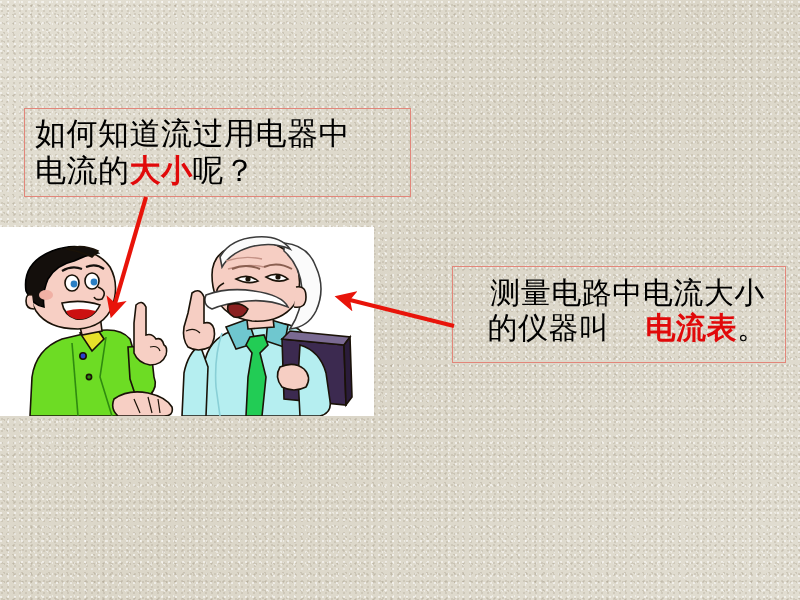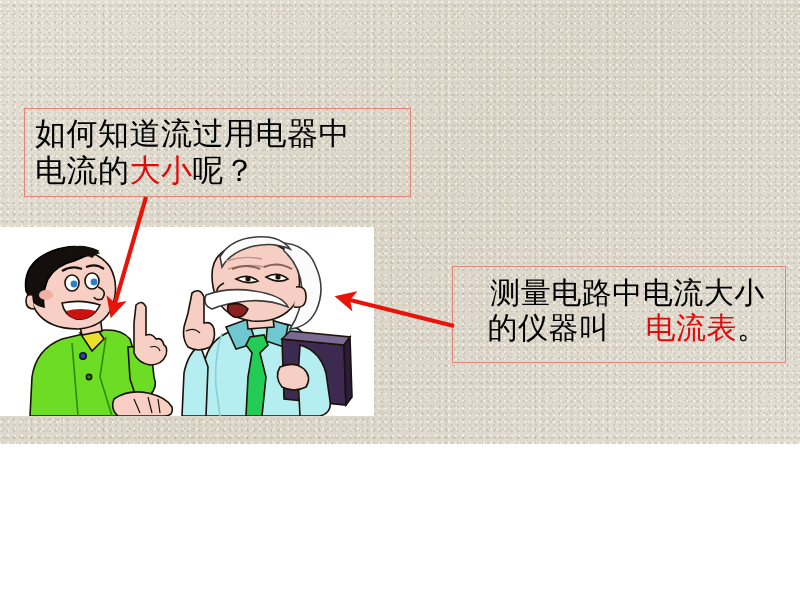--- a/index.html
+++ b/index.html
@@ -10,21 +10,21 @@
   body {
     width: 800px;
     height: 600px;
     overflow: hidden;
     font-family: "DejaVu Sans", "Liberation Sans", sans-serif;
   }
 
   #slide {
     position: relative;
     width: 800px;
-    height: 444px;
+    height: 600px;
     background-color: #dedacd;
     background-image:
       radial-gradient(circle at 13% 27%, rgba(255,255,255,0.55) 0 1px, transparent 1px),
       radial-gradient(circle at 47% 63%, rgba(160,150,130,0.30) 0 1px, transparent 1px),
       radial-gradient(circle at 78% 18%, rgba(255,255,255,0.45) 0 1px, transparent 1px),
       radial-gradient(circle at 31% 81%, rgba(160,150,130,0.25) 0 1px, transparent 1px),
       radial-gradient(circle at 64% 44%, rgba(255,255,255,0.40) 0 1px, transparent 1px),
       radial-gradient(circle at 89% 72%, rgba(150,140,120,0.22) 0 1px, transparent 1px),
       linear-gradient(135deg, #e3dfd3 0%, #dbd6c8 50%, #e1ddd1 100%);
     background-size: 7px 7px, 9px 9px, 11px 11px, 6px 6px, 13px 13px, 8px 8px, 100% 100%;
@@ -37,21 +37,21 @@
     box-sizing: border-box;
     border: 1.5px solid #e2867a;
     color: #000000;
     font-family: "DejaVu Sans", "Liberation Sans", sans-serif;
     font-weight: 500;
     line-height: 1.18;
     letter-spacing: 0.5px;
     white-space: nowrap;
   }
   .callout .ln { display: block; }
-  .hl { color: #e1090a; }
+  .hl { color: #e1090a; font-weight: bold; }
 
   #callout-question {
     left: 24px;
     top: 108px;
     width: 387px;
     height: 89px;
     font-size: 31px;
     text-align: left;
     padding: 6px 0 0 10px;
   }

